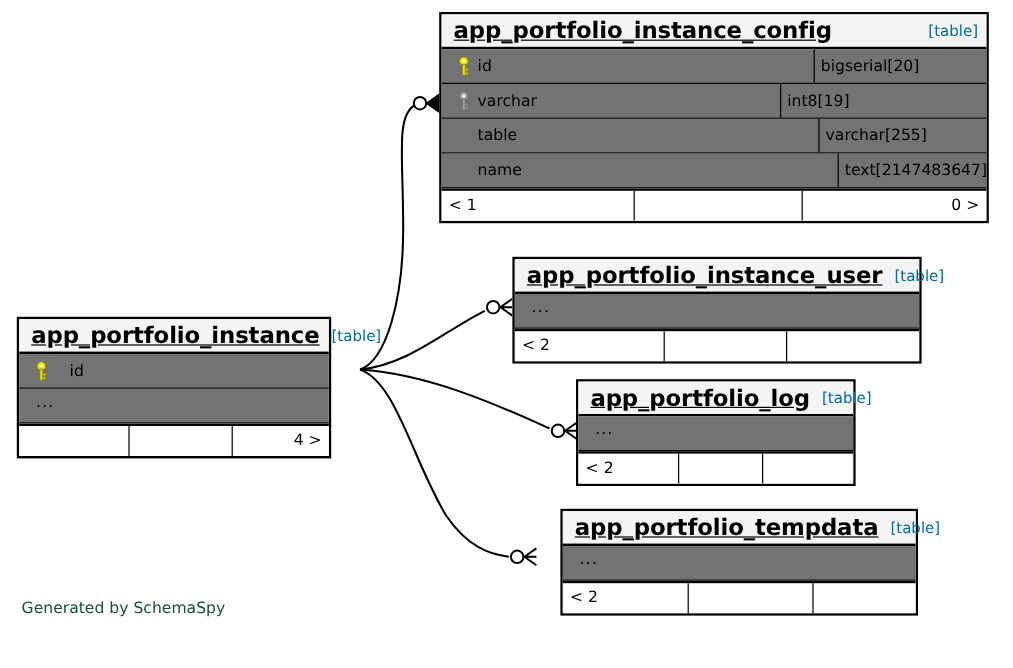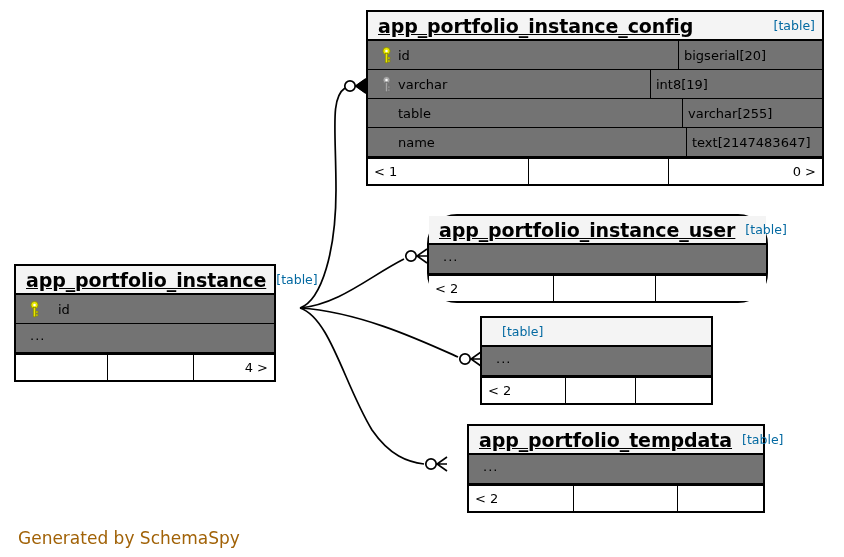--- a/index.html
+++ b/index.html
@@ -139,23 +139,23 @@
   }
   .foot-cell + .foot-cell { border-left: 1.5px solid #000000; }
   .foot-left  { justify-content: flex-start; padding-left: 6px; }
   .foot-mid   { justify-content: center; }
   .foot-right { justify-content: flex-end; padding-right: 6px; }
 
   
   #caption {
     position: absolute;
     left: 18px;
-    top: 528px;
-    font-size: 17px;
-    color: #a16207;
+    top: 500px;
+    font-size: 13px;
+    color: #14532d;
     white-space: nowrap;
     z-index: 3;
   }
 
   
   .key-icon { display: block; }
 </style>
 </head>
 <body>
 
@@ -232,21 +232,21 @@
       <div class="col-name">
         <span class="name-text indent">table</span>
       </div>
       <div class="col-type" style="width:140px;">varchar[255]</div>
     </div>
 
     <div class="tbl-row">
       <div class="col-name">
         <span class="name-text indent">name</span>
       </div>
-      <div class="col-type" style="width:136px;">text[2147483647]</div>
+      <div class="col-type" style="width:124px;">text[2147483647]</div>
     </div>
 
     <div class="tbl-footer">
       <div class="foot-cell foot-left" style="width:160px;">&lt; 1</div>
       <div class="foot-cell foot-mid" style="width:140px;"></div>
       <div class="foot-cell foot-right" style="flex:1 1 auto;">0 &gt;</div>
     </div>
   </div>
 
   <div class="table-box" style="left:14px; top:264px; width:262px;">
@@ -277,21 +277,21 @@
       </div>
     </div>
 
     <div class="tbl-footer">
       <div class="foot-cell foot-left" style="width:91px;"></div>
       <div class="foot-cell foot-mid" style="width:86px;"></div>
       <div class="foot-cell foot-right" style="flex:1 1 auto;">4 &gt;</div>
     </div>
   </div>
 
-  <div class="table-box" style="left:427px; top:214px; width:341px;border-radius:30px;">
+  <div class="table-box" style="left:427px; top:214px; width:341px;">
 
     <div class="tbl-header">
       <span class="tbl-name">app_portfolio_instance_user</span>
       <span class="tbl-tag">[table]</span>
     </div>
 
     <div class="tbl-row">
       <div class="col-name">
         <span class="row-ellipsis">...</span>
       </div>
@@ -300,20 +300,21 @@
     <div class="tbl-footer">
       <div class="foot-cell foot-left" style="width:124px;">&lt; 2</div>
       <div class="foot-cell foot-mid" style="width:102px;"></div>
       <div class="foot-cell foot-right" style="flex:1 1 auto;"></div>
     </div>
   </div>
 
   <div class="table-box" style="left:480px; top:316px; width:233px;">
 
     <div class="tbl-header">
+      <span class="tbl-name">app_portfolio_log</span>
       <span class="tbl-tag">[table]</span>
     </div>
 
     <div class="tbl-row">
       <div class="col-name">
         <span class="row-ellipsis">...</span>
       </div>
     </div>
 
     <div class="tbl-footer">

